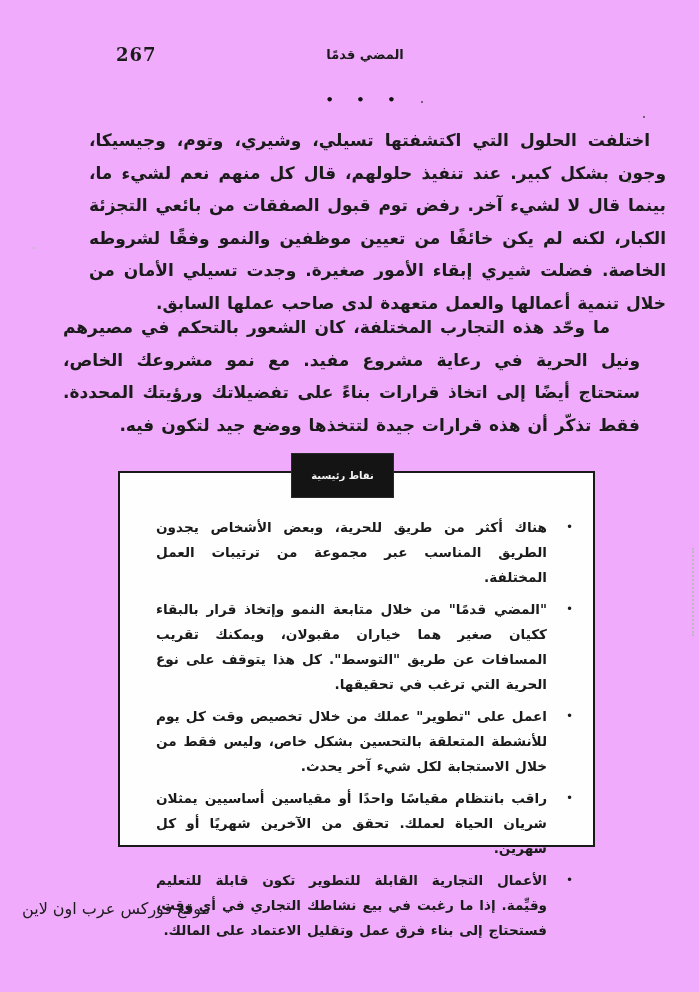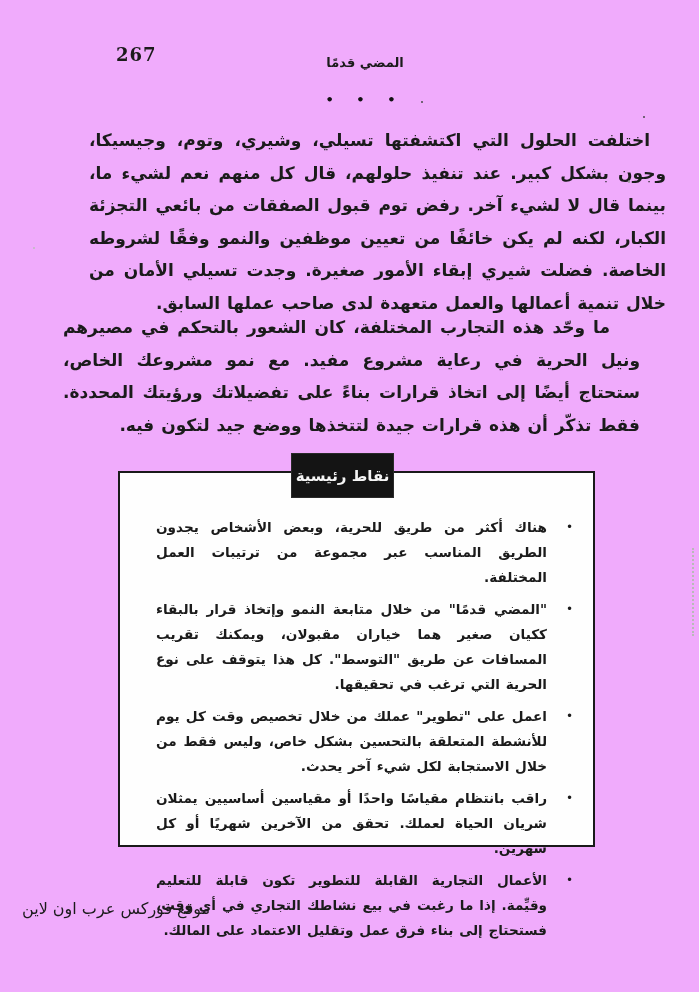--- a/index.html
+++ b/index.html
@@ -12,21 +12,21 @@
     color:#1b1b1b;
   }
   .pageno{
     position:absolute;left:116px;top:44px;
     font-family:"DejaVu Serif",serif;
     font-weight:bold;font-size:18px;letter-spacing:1px;
   }
   .runhead{
     position:absolute;left:290px;top:47px;width:150px;
     direction:rtl;text-align:center;
-    font-weight:bold;font-size:13px;margin-top:8px;
+    font-weight:bold;font-size:13px;
   }
   .sepdots{
     position:absolute;left:320px;top:92px;width:90px;
     text-align:center;font-size:13px;font-weight:bold;
     letter-spacing:9px;color:#111;
   }
   .para{
     position:absolute;left:63px;width:577px;
     direction:rtl;text-align:justify;
     font-weight:bold;font-size:17px;line-height:32.5px;
@@ -40,21 +40,21 @@
     box-sizing:border-box;
     border:2px solid #1a1a1a;
     background:#fefefe;
   }
   .kp-label{
     position:absolute;left:292px;top:454px;
     width:101px;height:43px;
     background:#141414;
     color:#f5f5f5;
     display:flex;align-items:center;justify-content:center;
-    direction:rtl;font-weight:bold;font-size:15px;
+    direction:rtl;font-weight:bold;font-size:10px;
     box-shadow:0 0 0 1px #2a2a2a;
     z-index:3;
   }
   .kp-list{
     position:absolute;left:118px;top:515px;
     width:477px;box-sizing:border-box;
     padding:0 22px 0 38px;
     margin:0;list-style:none;
     direction:rtl;
   }

